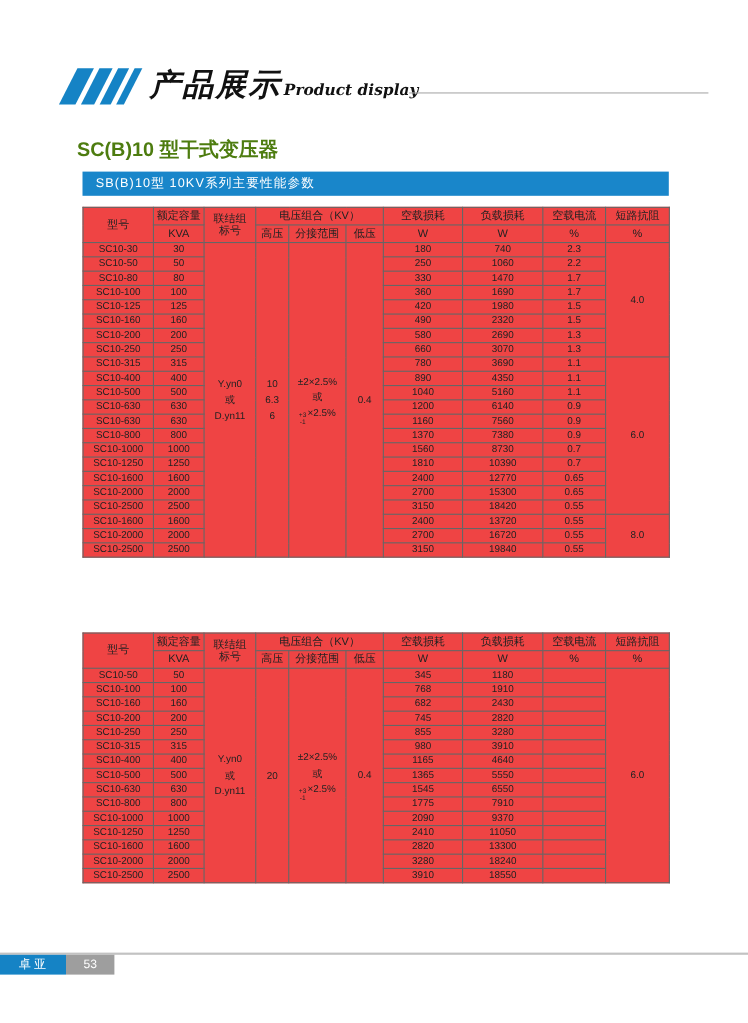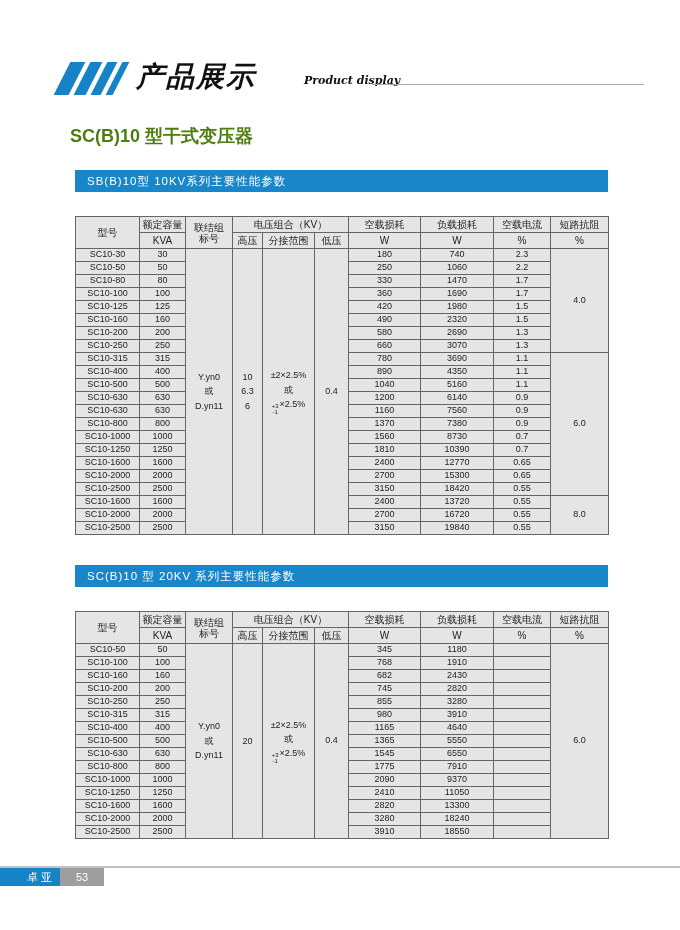--- a/index.html
+++ b/index.html
@@ -7,41 +7,41 @@
 
   
   .hdr { position:absolute; left:0; top:0; width:680px; height:120px; }
   .stripes { position:absolute; left:62px; top:62px; height:33px; }
   .stripes i { display:inline-block; height:33px; background:#1583c5; transform:skewX(-27deg); margin-right:5px; }
   .stripes i:nth-child(1){ width:15px; }
   .stripes i:nth-child(2){ width:12px; }
   .stripes i:nth-child(3){ width:10px; }
   .stripes i:nth-child(4){ width:7px; }
   .brand-cn { position:absolute; left:136px; top:58px; font-family:"DejaVu Serif", serif; font-style:italic; font-weight:bold; font-size:28px; color:#111; letter-spacing:2px; }
-  .brand-en { position:absolute; left:258px; top:74px; font-family:"DejaVu Serif", serif; font-style:italic; font-weight:bold; font-size:11px; color:#111;margin-left:46px; }
+  .brand-en { position:absolute; left:258px; top:74px; font-family:"DejaVu Serif", serif; font-style:italic; font-weight:bold; font-size:14px; color:#111; }
   .hdr-rule { position:absolute; left:372px; top:84px; width:272px; height:1px; background:#a9a9a9; }
 
   .section-title { position:absolute; left:70px; top:124px; font-size:18px; font-weight:bold; color:#4d7c0f; }
 
   
   .tblock { position:absolute; left:75px; width:533px; }
-  .tblock1 { top:170px; }
+  .tblock1 { top:156px; }
   .tblock2 { top:565px; }
   .tbar { width:533px; height:22px; background:#1986ca; color:#fff; font-size:11.5px; line-height:22px; padding-left:12px; letter-spacing:1px; }
-  .tbl { border-collapse:collapse; table-layout:fixed; width:533px; margin-top:24px; background:#e5e5e5; }
+  .tbl { border-collapse:collapse; table-layout:fixed; width:533px; margin-top:10px; background:#ef4444; }
   .tbl th, .tbl td { border:1px solid #666; text-align:center; vertical-align:middle; font-weight:normal; color:#222; padding:0; overflow:hidden; }
   .tbl thead th { height:16px; font-size:10px; line-height:1.1; }
   .tbl tbody td { height:13px; font-size:9px; line-height:1.05; }
   .tbl tbody td.multi { line-height:1.6; }
   .stk { display:inline-flex; flex-direction:column; font-size:6px; line-height:6px; vertical-align:-1px; margin-right:1px; }
   .stk i { font-style:normal; }
 
   
   .ft-line { position:absolute; left:0; top:866px; width:680px; height:2px; background:#c2c2c2; }
-  .ft-brand { position:absolute; left:0; top:868px; width:60px; height:18px; background:#1583c5; color:#fff; font-size:11px; line-height:18px; text-align:right; padding-right:5px; letter-spacing:3px; }
+  .ft-brand { position:absolute; left:0; top:868px; width:60px; height:18px; background:#1583c5; color:#fff; font-size:11px; line-height:18px; text-align:right; padding-right:15px; letter-spacing:3px; }
   .ft-page { position:absolute; left:60px; top:868px; width:44px; height:18px; background:#9e9e9e; color:#fff; font-size:11px; line-height:18px; text-align:center; }
 </style>
 </head>
 <body>
 
 <div class="hdr">
   <div class="stripes"><i></i><i></i><i></i><i></i></div>
   <div class="brand-cn">产品展示</div>
   <div class="brand-en">Product display</div>
   <div class="hdr-rule"></div>
@@ -249,21 +249,20 @@
           <td>2500</td>
           <td>3150</td>
           <td>19840</td>
           <td>0.55</td>
         </tr>
       </tbody>
   </table>
 </div>
 
 <div class="tblock tblock2">
-  <div class="tbar">SC(B)10 型  20KV  系列主要性能参数</div>
   <table class="tbl">
     <colgroup>
       <col style="width:64px">
         <col style="width:46px">
         <col style="width:47px">
         <col style="width:30px">
         <col style="width:52px">
       <col style="width:34px">
         <col style="width:72px">
         <col style="width:73px">

